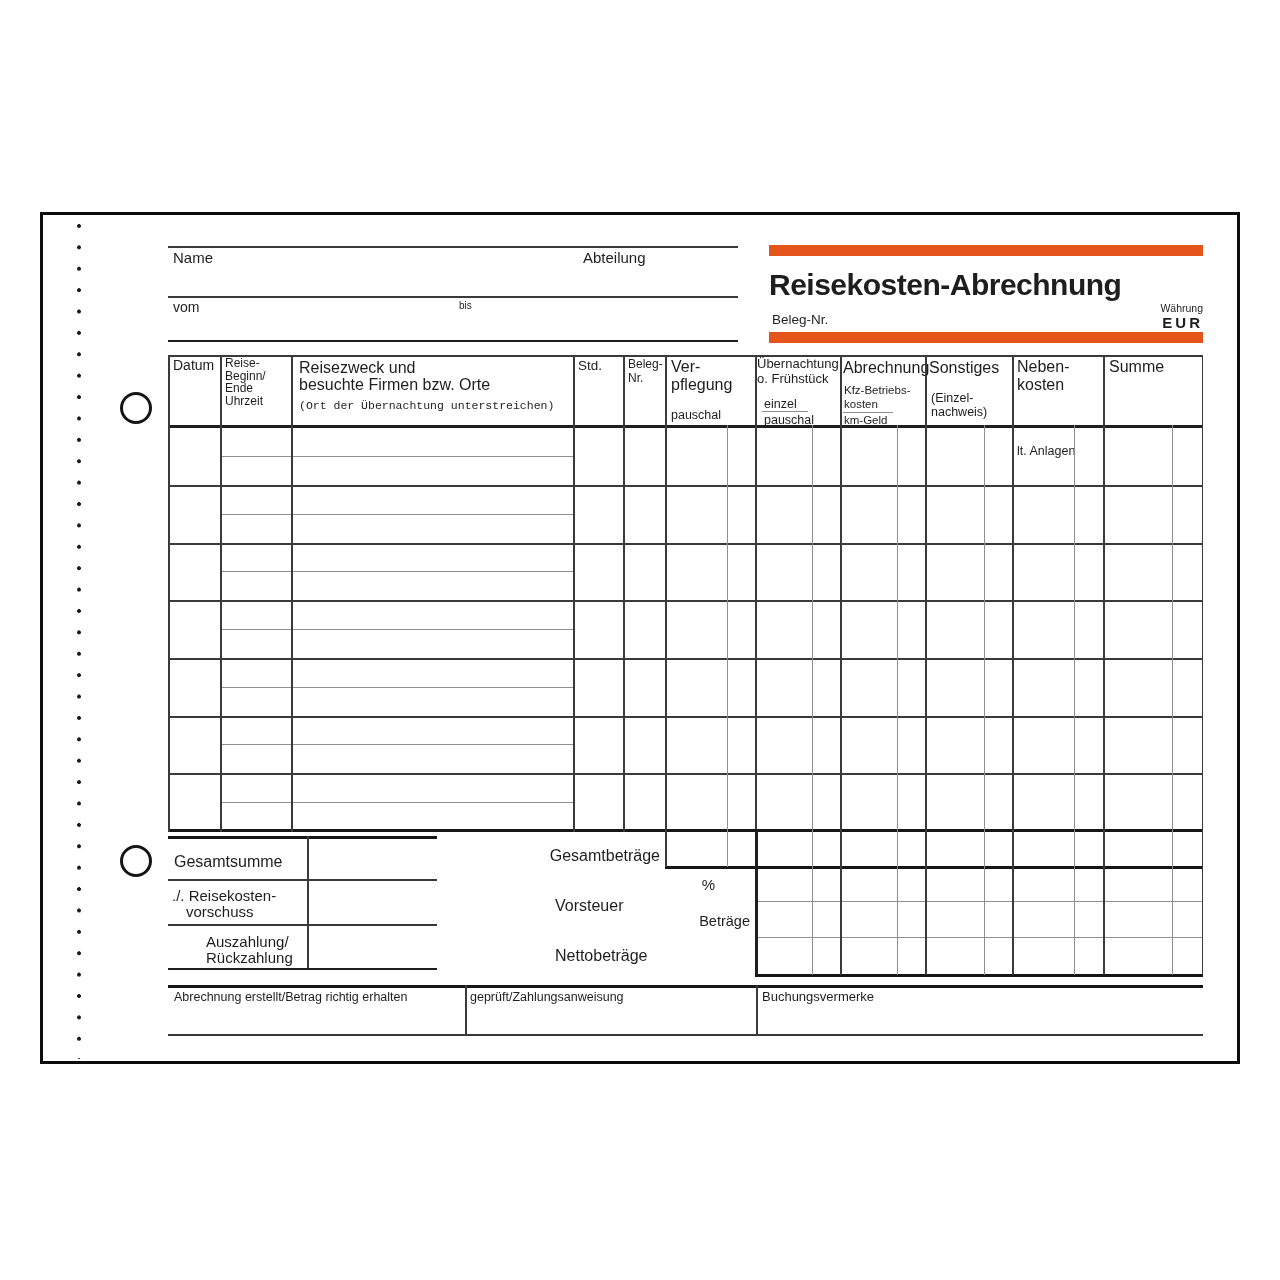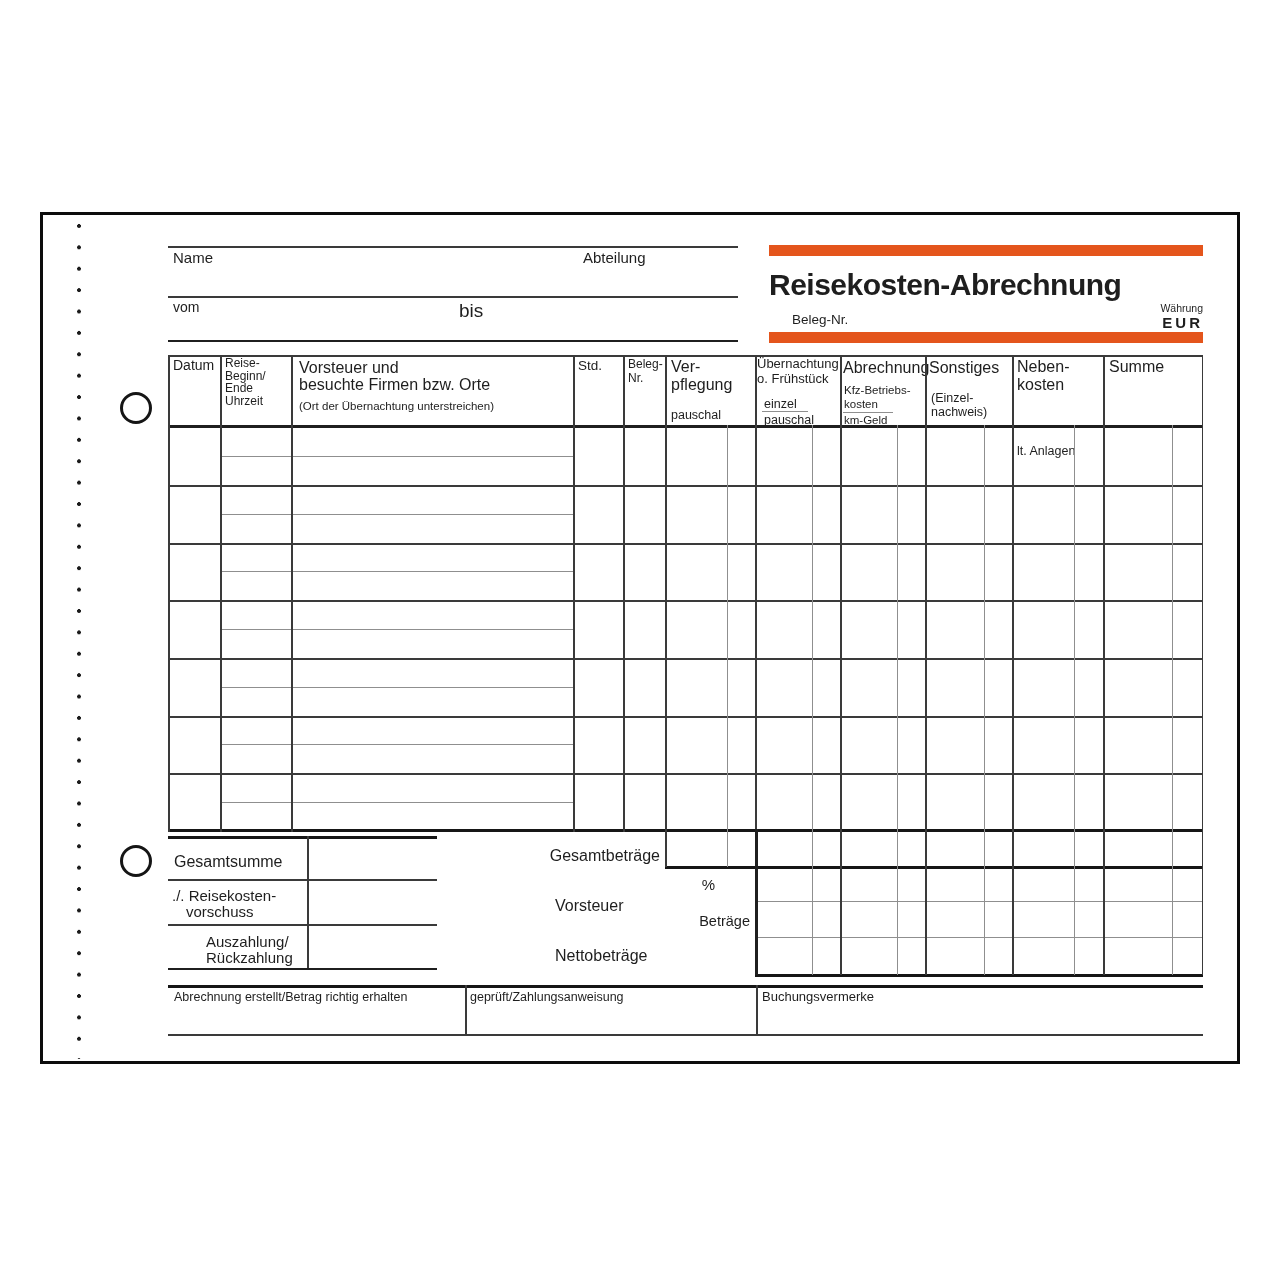--- a/index.html
+++ b/index.html
@@ -22,39 +22,39 @@
 
 <div id="canvas">
   <div class="frame"></div>
   <div class="perf"></div>
   <div class="hole" style="left:120px;top:392px;"></div>
   <div class="hole" style="left:120px;top:845px;"></div>
 
   <span class="t" style="left:173px;top:250px;font-size:15px;">Name</span>
   <span class="t" style="left:583px;top:250px;font-size:15px;">Abteilung</span>
   <span class="t" style="left:173px;top:300px;font-size:14px;">vom</span>
-  <span class="t" style="left:459px;top:300px;font-size:19px;">bis</span>
+  <span class="t" style="left:459px;top:300px;font-size:10px;">bis</span>
 
   <div class="bar" style="left: 769px; top: 245px; width: 434px; background: rgb(228, 85, 28);"></div>
   <span class="t" style="left:769px;top:268px;font-size:30px;font-weight:bold;letter-spacing:-0.5px;">Reisekosten-Abrechnung</span>
-  <span class="t" style="left:772px;top:312px;font-size:13.5px;margin-left:20px;">Beleg-Nr.</span>
+  <span class="t" style="left:772px;top:312px;font-size:13.5px;">Beleg-Nr.</span>
   <span class="t" style="left:1118px;top:303px;width:85px;font-size:10.5px;text-align:right;">Währung</span>
   <span class="t" style="left:1118px;top:315px;width:85px;font-size:15px;font-weight:bold;letter-spacing:3px;text-align:right;">EUR</span>
   <div class="bar" style="left: 769px; top: 332px; width: 434px; background: rgb(228, 85, 28);"></div>
 
   <span class="t" style="left:173px;top:358px;font-size:14px;">Datum</span>
   <div class="t blk" style="left:225px;top:357px;font-size:12px;line-height:12.7px;">
     <span>Reise-</span>
     <span>Beginn/</span>
     <span>Ende</span>
     <span>Uhrzeit</span>
   </div>
-  <span class="t" style="left:299px;top:359px;font-size:16px;">Vorsteuer und</span>
+  <span class="t" style="left:299px;top:359px;font-size:16px;">Reisezweck und</span>
   <span class="t" style="left:299px;top:376px;font-size:16px;">besuchte Firmen bzw. Orte</span>
-  <span class="t" style="left:299px;top:400px;font-size:11.5px;">(Ort der Übernachtung unterstreichen)</span>
+  <span class="t" style="left:299px;top:400px;font-size:11.5px;font-family:Liberation Mono, monospace;">(Ort der Übernachtung unterstreichen)</span>
   <span class="t" style="left:578px;top:358px;font-size:13.5px;">Std.</span>
   <div class="t blk" style="left:628px;top:357px;font-size:12px;line-height:14px;">
     <span>Beleg-</span>
     <span>Nr.</span>
   </div>
   <div class="t blk" style="left:671px;top:358px;font-size:16px;line-height:18px;">
     <span>Ver-</span>
     <span>pflegung</span>
   </div>
   <span class="t" style="left:671px;top:408px;font-size:12.5px;">pauschal</span>

